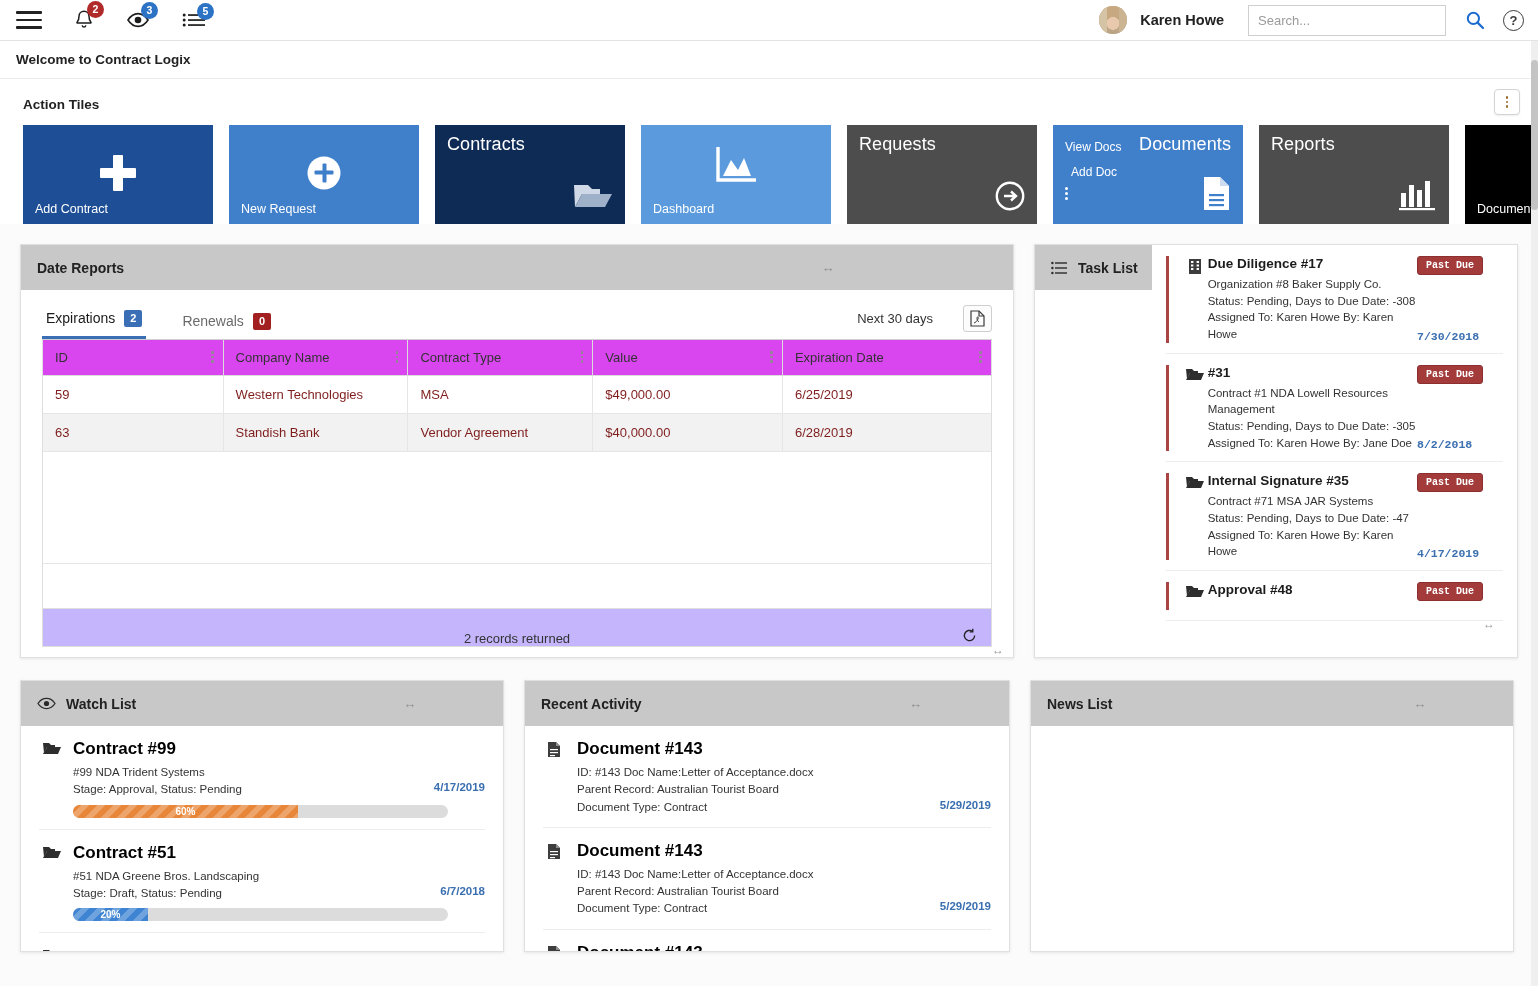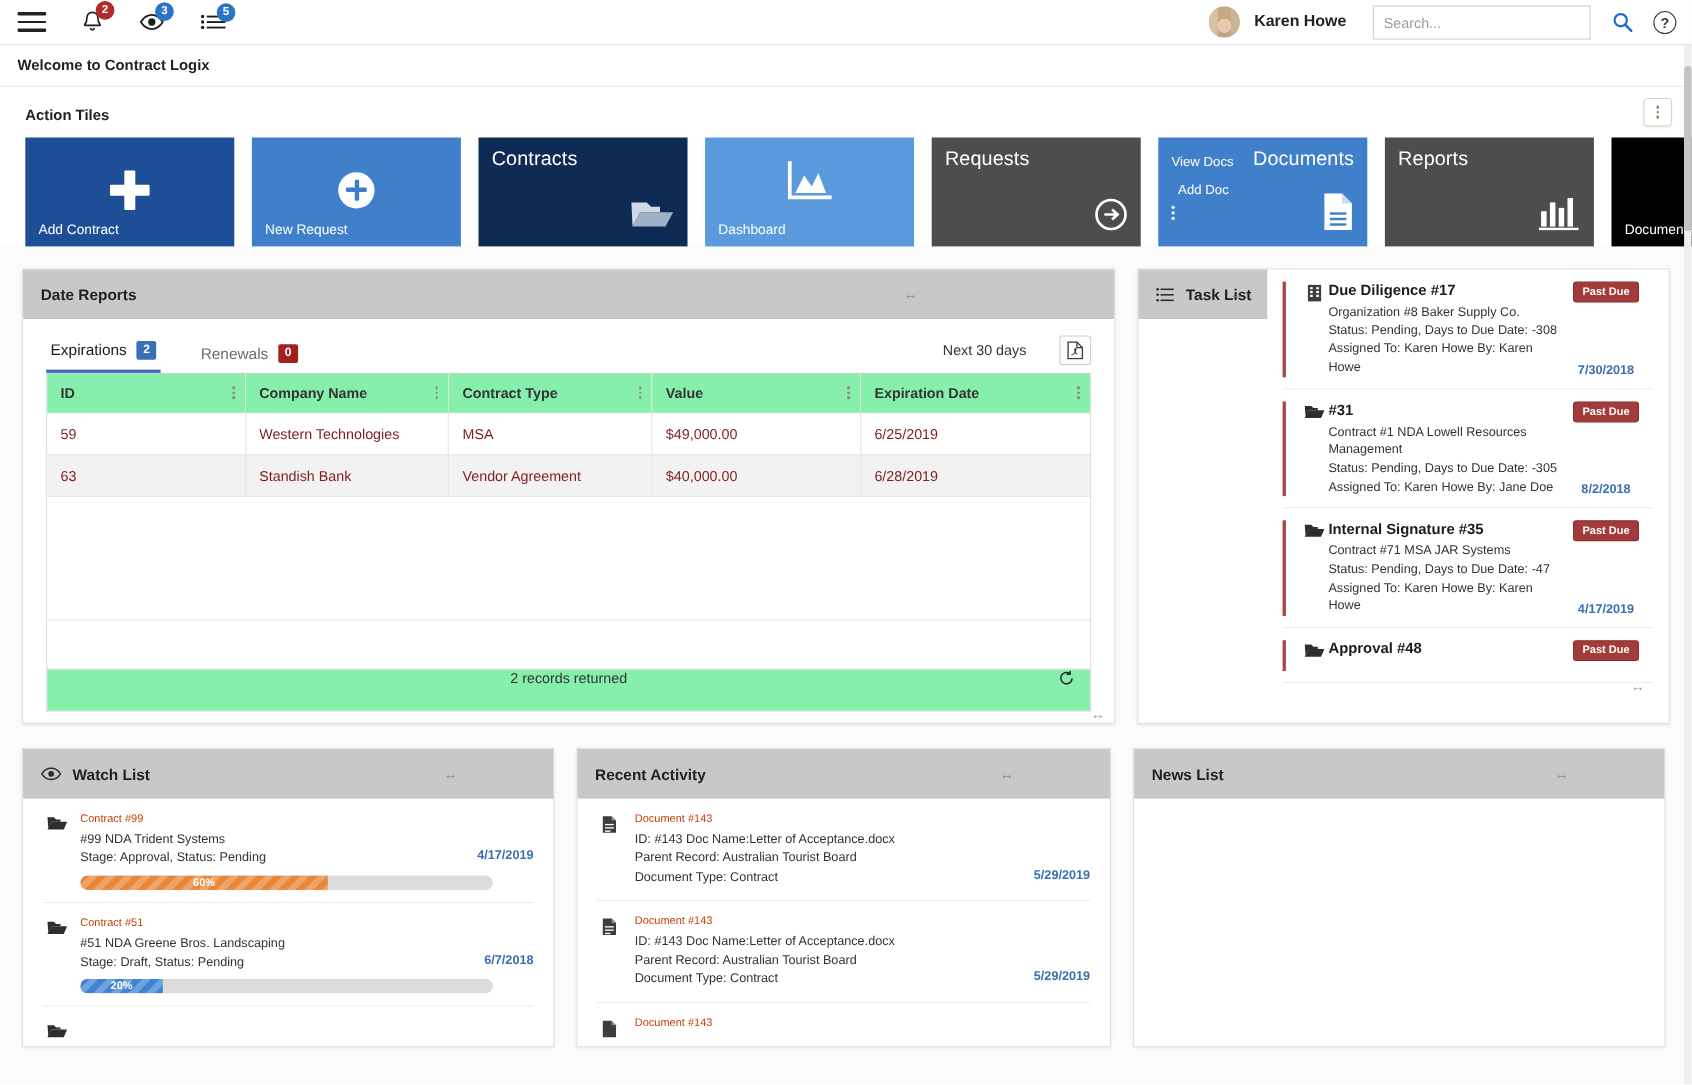--- a/index.html
+++ b/index.html
@@ -118,66 +118,66 @@
   .tab.active { color:#1a1a1a; border-bottom:3px solid #3b6fb5; }
   .tab .cnt { font-size:11px; font-weight:bold; color:#fff; border-radius:2px; padding:2px 6px; line-height:1.15; }
   .cnt.blue { background:#3b6fb5; }
   .cnt.red { background:#a32020; }
   .tabs-right { margin-left:auto; display:flex; align-items:center; gap:30px; padding-bottom:7px; }
   .next30 { font-size:13px; color:#333; }
   .pdf-btn { width:29px; height:27px; border:1px solid #cfcfcf; border-radius:3px; background:#fcfcfc; display:flex; align-items:center; justify-content:center; cursor:pointer; }
   .tbl-wrap { margin:0 20px; border:1px solid #dedede; border-top:1px solid #cfcfcf; flex:1; display:flex; flex-direction:column; background:#fff; }
   table.dr { width:100%; border-collapse:collapse; table-layout:fixed; }
   table.dr th {
-    background:#86efac; font-size:13px; font-weight:bold; color:#333; text-align:left;
+    background:#d946ef; font-size:13px; font-weight:normal; color:#333; text-align:left;
     padding:10px 12px; border-right:1px solid #dcdcdc; border-bottom:1px solid #dcdcdc; position:relative;
   }
   table.dr th:last-child { border-right:none; }
   table.dr th .thk { position:absolute; right:9px; top:50%; transform:translateY(-50%); display:flex; flex-direction:column; gap:2px; }
   table.dr th .thk i { width:2.6px; height:2.6px; background:#8d8d8d; border-radius:50%; display:block; }
   table.dr td {
     font-size:13px; color:#7f1d1d; padding:11px 12px; border-right:1px solid #e6e6e6; border-bottom:1px solid #e6e6e6;
   }
   table.dr td:last-child { border-right:none; }
   table.dr tr.alt td { background:#f2f2f2; }
   .tbl-fill { flex:1; background:#fff; border-bottom:1px solid #e6e6e6; }
   .tbl-foot {
-    height:38px; background:#86efac; display:flex; align-items:flex-start; justify-content:center;
+    height:38px; background:#c4b5fd; display:flex; align-items:flex-end; justify-content:center;
     font-size:13px; color:#333; position:relative; border-top:1px solid #dedede;margin-top:44px;
   }
   .tbl-foot .refresh { position:absolute; right:14px; cursor:pointer; }
   .panel-resize-c { position:relative; height:10px; }
   .panel-resize-c span { position:absolute; right:8px; top:-4px; font-size:12px; color:#9a9a9a; }
 
   
   .tl-panel { width:484px; height:414px; display:flex; flex-direction:row; }
   .tl-body { flex:1; overflow:hidden; padding:0 14px; }
   .tl-item { display:flex; padding:11px 0 10px 0; border-bottom:1px solid #ededed; position:relative; }
   .tl-item:last-child { border-bottom:none; }
   .tl-bar { width:3px; background:#a94442; flex:none; margin-right:13px; align-self:stretch; }
   .tl-ico { width:26px; flex:none; display:flex; justify-content:center; padding-top:2px; }
   .tl-main { flex:1; min-width:0; }
   .tl-title { font-size:13.5px; font-weight:bold; color:#1c1c1c; margin-bottom:5px; }
   .tl-line { font-size:11.5px; color:#333; line-height:1.45; }
-  .tl-right { width:86px; flex:none; display:flex; flex-direction:column; align-items:center; justify-content:space-between; }
+  .tl-right { width:86px; flex:none; display:flex; flex-direction:column; align-items:flex-start; justify-content:space-between;font-family:Liberation Mono, monospace; }
   .pastdue {
     background:#a33b3b; color:#fff; font-size:10px; padding:3px 8px; border-radius:3px; font-weight:bold;
     border:1px solid #8d2f2f;
   }
   .tl-date { font-size:11.5px; color:#3a6fb0; font-weight:bold; }
 
   
   .wl-panel { width:484px; height:272px; display:flex; flex-direction:column; }
   .ra-panel { width:486px; height:272px; display:flex; flex-direction:column; }
   .nl-panel { width:484px; height:272px; display:flex; flex-direction:column; }
   .list-body { flex:1; padding:0 18px; overflow:hidden; }
   .li { display:flex; padding:13px 0 11px 0; border-bottom:1px solid #ededed; }
   .li-ico { width:34px; flex:none; display:flex; justify-content:flex-start; padding-top:2px; padding-left:4px; }
   .li-main { flex:1; min-width:0; }
-  .li-title { font-size:10px; font-weight:normal; color:#c2410c; margin-bottom:5px; }
+  .li-title { font-size:17px; font-weight:bold; color:#000000; margin-bottom:5px; }
   .li-line { font-size:11.5px; color:#333; line-height:1.5; }
   .li-line-row { display:flex; }
   .li-line-row .d { margin-left:auto; color:#3a6fb0; font-weight:bold; font-size:11.5px; }
   .progress { margin-top:6px; height:13px; background:#dcdcdc; border-radius:7px; position:relative; overflow:hidden; width:375px; }
   .progress .fill {
     height:100%; display:flex; align-items:center; justify-content:center;
     font-size:10px; font-weight:bold; color:#fff;
     background-image: linear-gradient(-45deg, rgba(255,255,255,.25) 25%, transparent 25%, transparent 50%, rgba(255,255,255,.25) 50%, rgba(255,255,255,.25) 75%, transparent 75%, transparent);
     background-size: 16px 16px;
   }

